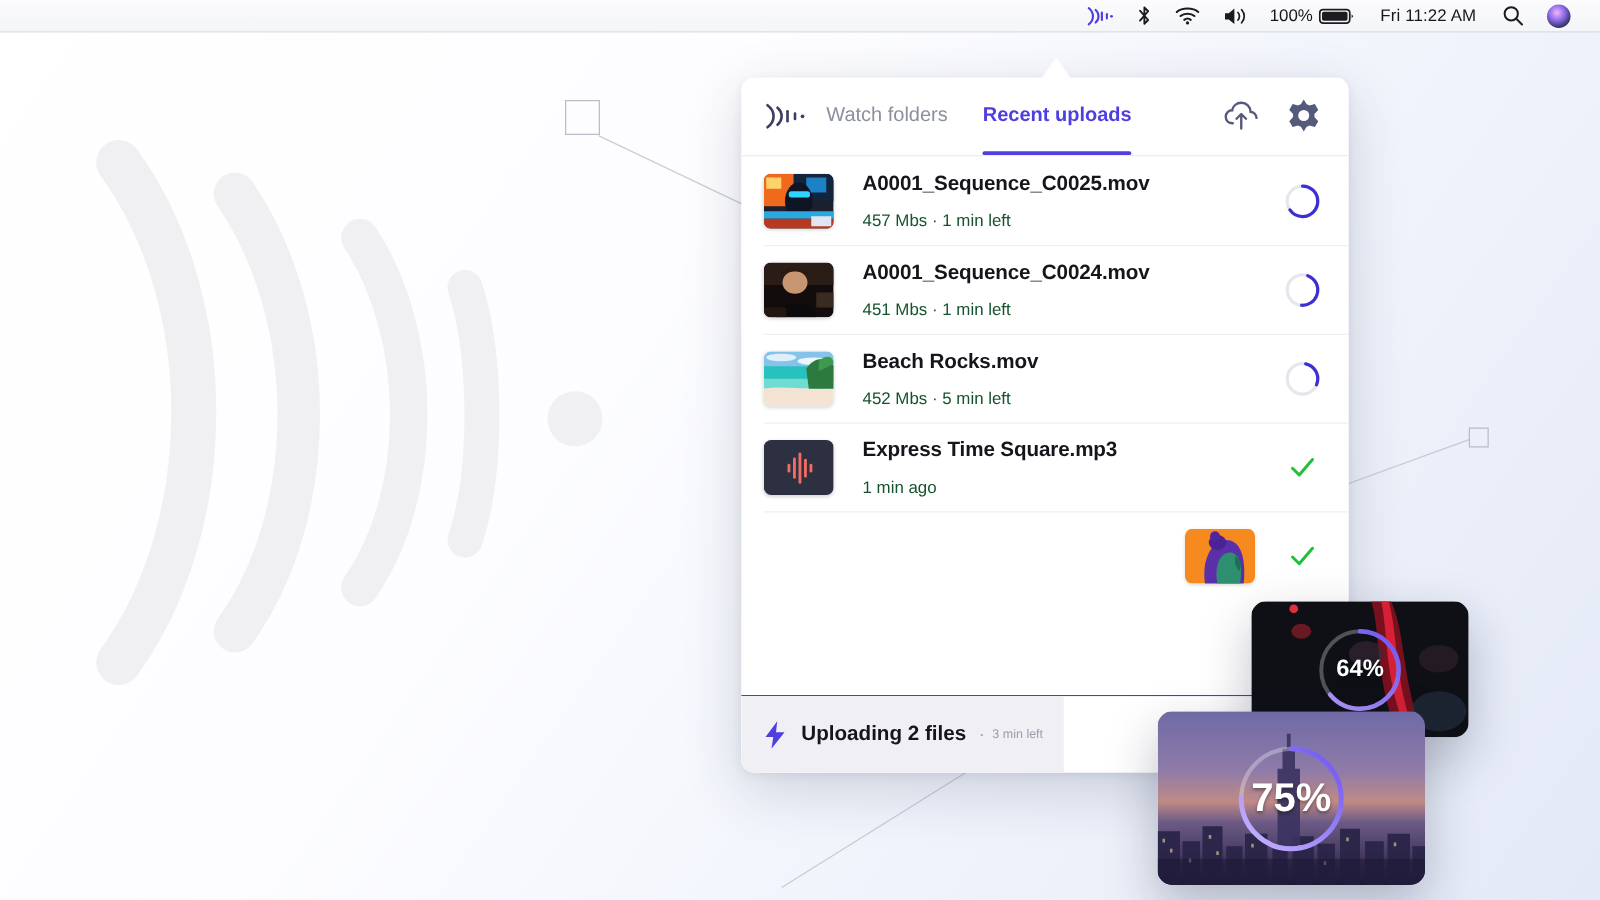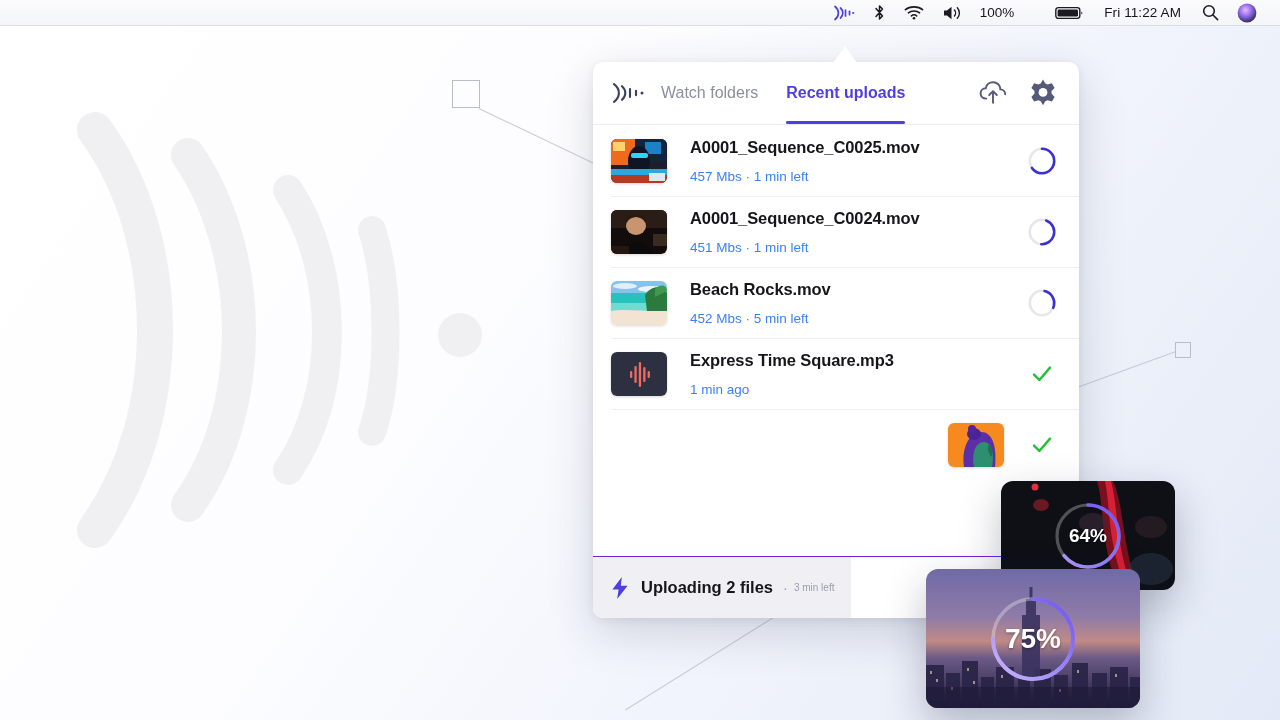--- a/index.html
+++ b/index.html
@@ -18,21 +18,21 @@
   .anno-sq { position:absolute; border:1px solid #b9bcc9; background:transparent; z-index:2; }
 
   
   .menubar {
     position:absolute; left:0; top:0; width:1280px; height:26px; z-index:40;
     background:linear-gradient(180deg,#fbfbfd 0%,#f4f5f8 100%);
     border-bottom:1px solid #dcdde2;
     display:flex; align-items:center; justify-content:flex-end;
     padding-right:14px; gap:0px;
   }
-  .mb-item { display:flex; align-items:center; height:26px; padding:0 9px; color:#1c1c20;gap:36px; }
+  .mb-item { display:flex; align-items:center; height:26px; padding:0 9px; color:#1c1c20; }
   .mb-clock { font-size:13.5px; color:#17171b; letter-spacing:.1px; padding:12px 12px; }
   .mb-batt-txt { font-size:13.5px; color:#17171b; margin-right:5px; }
 
   
   .panel {
     position:absolute; left:593px; top:62px; width:486px; height:556px; z-index:30;
     background:#fff; border-radius:10px;
     box-shadow:0 14px 46px rgba(40,44,80,.18), 0 2px 8px rgba(40,44,80,.08);
   }
   .notch { position:absolute; left:833px; top:45px; width:24px; height:18px; z-index:31; }
@@ -48,21 +48,21 @@
 
   .divider { height:1px; background:#ededf1; margin:0; }
 
   
   .list { }
   .row { height:71px; display:flex; align-items:center; padding:0 22px 0 18px; position:relative;justify-content:flex-end; }
   .row + .row:before { content:""; position:absolute; left:18px; right:0; top:0; height:1px; background:#efeff3; }
   .thumb { width:56px; height:44px; border-radius:6px; flex:0 0 auto; margin-right:23px; overflow:hidden; position:relative; box-shadow:0 1px 3px rgba(0,0,0,.16); }
   .meta { flex:1 1 auto; min-width:0; }
   .fname { font-size:16.5px; font-weight:bold; color:#15151b; letter-spacing:-.1px; white-space:nowrap; overflow:hidden; text-overflow:ellipsis; }
-  .fsub { font-size:13.5px; color:#3b82f6; margin-top:12px; }
+  .fsub { font-size:13.5px; color:#14532d; margin-top:12px; }
   .status { width:30px; height:30px; flex:0 0 auto; display:flex; align-items:center; justify-content:center; }
 
   
   .footer {
     position:absolute; left:0; bottom:0; width:486px; height:62px;
     border-bottom-left-radius:10px; border-bottom-right-radius:10px;
     overflow:hidden; background:#fff; border-top:1px solid #6d28d9;
   }
   .footer-fill { position:absolute; left:0; top:0; bottom:0; background:#f0f0f4; }
   .footer-inner { position:absolute; inset:0; display:flex; align-items:center; padding-left:16px; }
@@ -73,21 +73,21 @@
 
   
   .card { position:absolute; border-radius:12px; overflow:hidden; z-index:50;
           box-shadow:0 16px 40px rgba(30,32,60,.28); }
   .card-a { left:1001px; top:481px; width:174px; height:109px; }
   .card-b { left:926px; top:569px; width:214px; height:139px; }
   .card-bg { position:absolute; inset:0; }
   .ring-wrap { position:absolute; inset:0; display:flex; align-items:center; justify-content:center; }
   .pct { position:absolute; color:#fff; font-weight:bold; text-shadow:0 1px 3px rgba(0,0,0,.4); }
   .pct-a { font-size:19px; }
-  .pct-b { font-size:28px; }
+  .pct-b { font-size:32px; }
 </style>
 </head>
 <body>
 
 <svg class="bg-wave" viewBox="0 0 460 440">
   <g fill="none" stroke="#f0f0f3" stroke-linecap="round">
     <path d="M35 20 C 115 130, 115 310, 35 420" stroke-width="36"></path>
     <path d="M128 45 C 196 145, 196 300, 128 395" stroke-width="34"></path>
     <path d="M228 80 C 280 160, 280 285, 228 360" stroke-width="30"></path>
     <path d="M312 120 C 330 175, 330 270, 312 322" stroke-width="28"></path>

